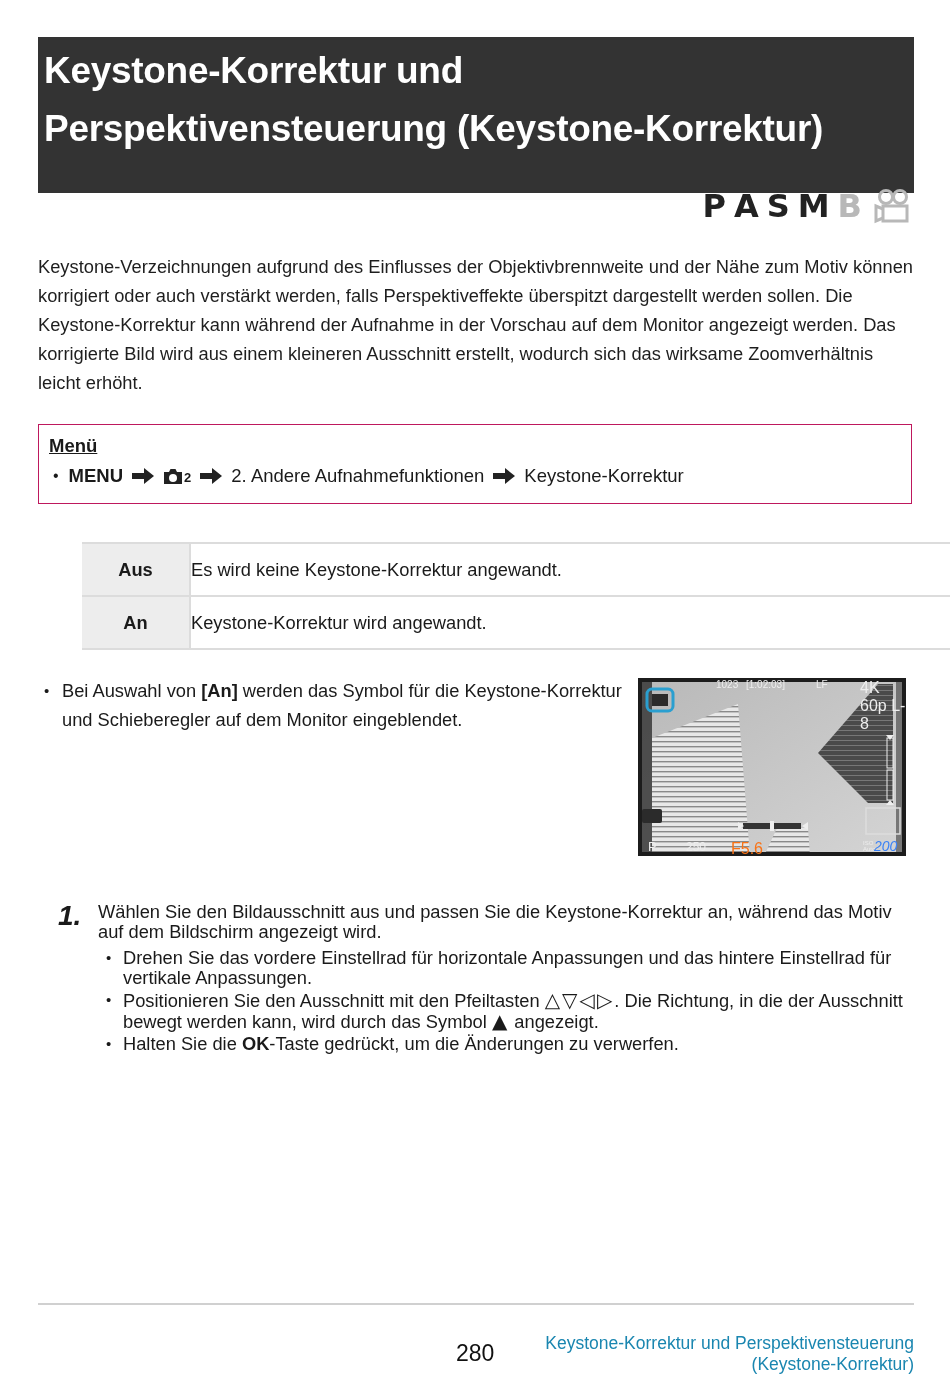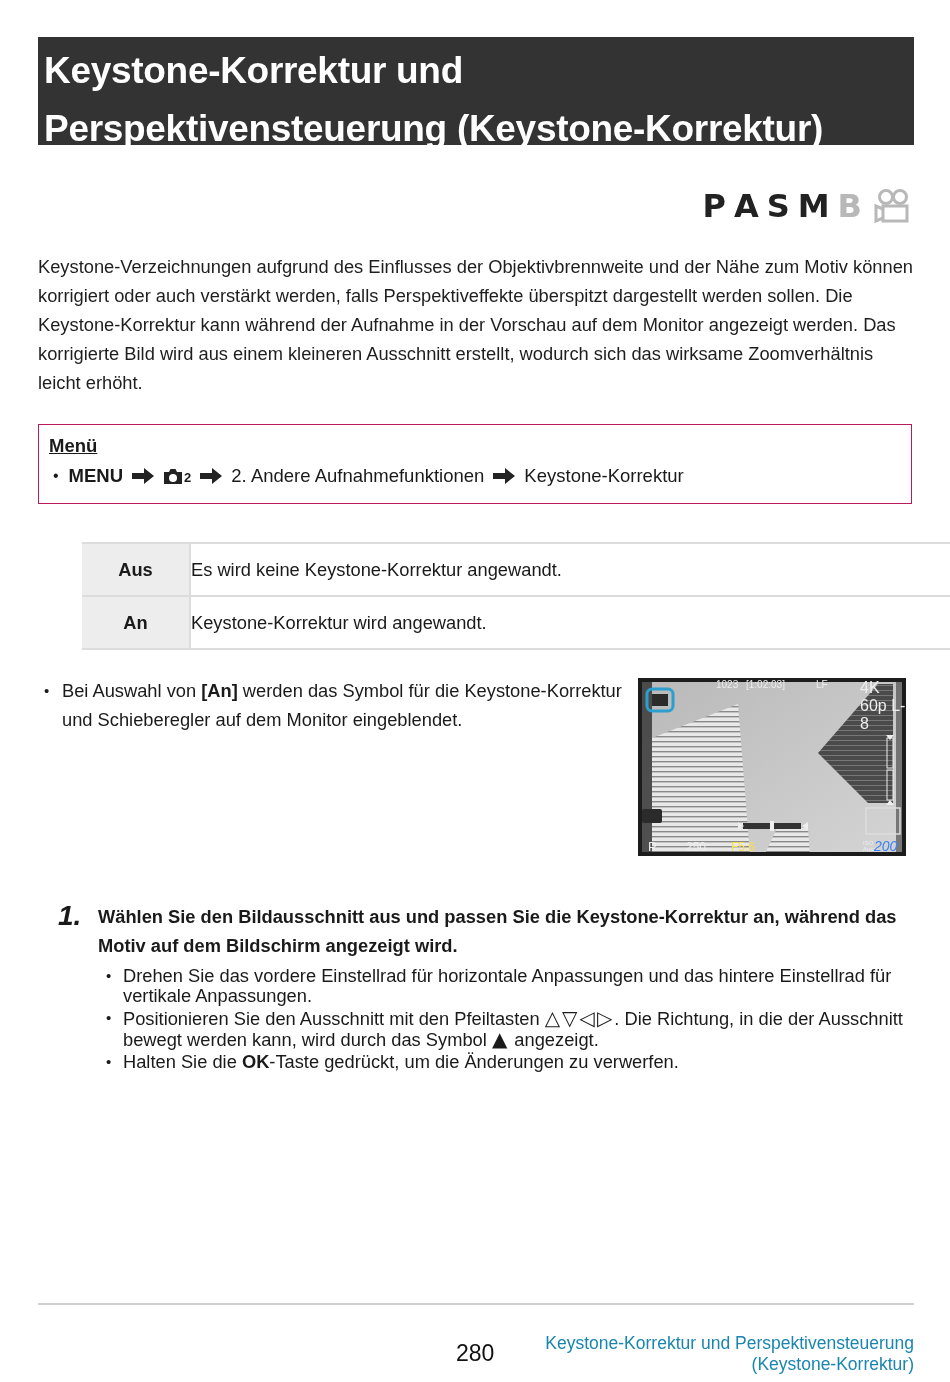--- a/index.html
+++ b/index.html
@@ -1,17 +1,17 @@
 <!DOCTYPE html>
 <html><head>
 <meta charset="utf-8">
 <style>
   html, body { margin: 0; padding: 0; background: #ffffff; }
   body { width: 950px; height: 1382px; position: relative; overflow: hidden; font-family: "Liberation Sans", sans-serif; color: #1a1a1a; }
-  .title-bar { position: absolute; left: 38px; top: 37px; width: 876px; height: 108px; background: #333333; }
+  .title-bar { position: absolute; left: 38px; top: 37px; width: 876px; height: 156px; background: #333333; }
   .title-bar h1 { margin: 0; padding: 5px 0 0 6px; color: #ffffff; font-family: "Liberation Sans", sans-serif; font-weight: bold; font-size: 37px; line-height: 58px; letter-spacing: -0.3px; }
   .modes { position: absolute; right: 38px; top: 186px; display: flex; align-items: center; gap: 6px; }
   .mode { font-family: "DejaVu Sans", sans-serif; font-weight: bold; font-size: 32px; letter-spacing: 2px; color: #222; line-height: 40px; }
   .mode.dim { color: #b8b8b8; }
   .movie-icon { width: 38px; height: 36px; margin-left: 4px; }
   .intro { position: absolute; left: 38px; top: 252px; width: 876px; font-size: 18.3px; line-height: 29px; color: #1e1e1e; margin: 0; }
   .menu-box { position: absolute; left: 38px; top: 424px; width: 872px; height: 78px; border: 1px solid #be185d; }
   .menu-head { position: absolute; left: 10px; top: 10px; font-weight: bold; font-size: 18.5px; text-decoration: underline; }
   .menu-path { position: absolute; left: 14px; top: 40px; font-size: 18.5px; display: flex; align-items: center; gap: 8px; white-space: nowrap; }
   .menu-path .bullet { font-size: 16px; margin-right: 2px; }
@@ -21,21 +21,21 @@
   .cam-icon sub { font-weight: bold; font-size: 13px; margin-left: 1px; }
   table.opts { position: absolute; left: 38px; top: 542px; width: 876px; border-collapse: collapse; font-size: 18.3px; margin-left: 44px; }
   table.opts td { border-top: 2px solid #dcdcdc; border-bottom: 2px solid #dcdcdc; height: 51px; padding: 0; }
   table.opts td.key { width: 107px; background: #ededed; text-align: center; font-weight: bold; border-right: 2px solid #dcdcdc; }
   table.opts td.val { }
   .note { position: absolute; left: 44px; top: 676px; width: 560px; font-size: 18.3px; line-height: 29px; margin: 0; padding-left: 18px; }
   .note .bullet { position: absolute; left: 0; top: 0; font-size: 15px; }
   .screen { position: absolute; left: 638px; top: 678px; width: 268px; height: 178px; background: #1c1c1c; overflow: hidden; }
   .step { position: absolute; left: 58px; top: 902px; width: 856px; }
   .step-num { position: absolute; left: 0; top: -2px; font-weight: bold; font-style: italic; font-size: 28px; }
-  .step-text { margin: 0 0 0 40px; font-size: 18.3px; line-height: 29px; font-weight: bold; }
+  .step-text { margin: 0 0 0 40px; font-size: 18.3px; line-height: 20px; }
   .sub-list { list-style: none; margin: 6px 0 0 40px; padding: 0; }
   .sub-list li { position: relative; padding-left: 25px; font-size: 18.3px; line-height: 20px; margin-bottom: 2px; }
   .sub-list li::before { content: "•"; position: absolute; left: 8px; top: 0; font-size: 15px; }
   .tri { font-family: "DejaVu Sans", sans-serif; font-size: 20px; letter-spacing: 2px; }
   .footer-rule { position: absolute; left: 38px; top: 1303px; width: 876px; height: 2px; background: #d0d0d0; }
   .page-num { position: absolute; left: 456px; top: 1340px; font-size: 23px; color: #111; }
   .footer-title { position: absolute; right: 36px; top: 1333px; text-align: right; font-size: 17.5px; line-height: 21px; color: #1a86b0; }
 </style>
 </head>
 <body>
@@ -145,21 +145,21 @@
     <polygon points="100,144 106,148 100,152" fill="#eee"></polygon>
     <polygon points="170,144 164,148 170,152" fill="#eee"></polygon>
     <rect x="4" y="131" width="20" height="14" rx="2" fill="#2b2b2b"></rect>
   </svg>
   <span style="position:absolute;left:78px;top:1px;color:#eee;font-size:10px;">1023</span>
   <span style="position:absolute;left:108px;top:1px;color:#eee;font-size:10px;">[1:02:03]</span>
   <span style="position:absolute;left:178px;top:1px;color:#eee;font-size:10px;">LF</span>
   <span style="position:absolute;left:222px;top:1px;color:#eee;font-size:16px;">4K 60p L-8</span>
   <span style="position:absolute;left:10px;top:161px;color:#eee;font-size:13px;">P</span>
   <span style="position:absolute;left:48px;top:162px;color:#eee;font-size:12px;">250</span>
-  <span style="position:absolute;left:93px;top:162px;color:#fde047;font-size:12px;">F5.6</span>
+  <span style="position:absolute;left:93px;top:162px;color:#f97316;font-size:16px;">F5.6</span>
   <span style="position:absolute;left:225px;top:162px;color:#eee;font-size:6px;width:14px;line-height:6px;">ISO Auto</span>
   <span style="position:absolute;left:236px;top:160px;color:#3b82f6;font-size:14px;font-style:italic;">200</span>
 </div>
 
 <div class="step">
   <span class="step-num">1.</span>
   <p class="step-text">Wählen Sie den Bildausschnitt aus und passen Sie die Keystone-Korrektur an, während das Motiv auf dem Bildschirm angezeigt wird.</p>
   <ul class="sub-list">
     <li>Drehen Sie das vordere Einstellrad für horizontale Anpassungen und das hintere Einstellrad für vertikale Anpassungen.</li>
     <li>

